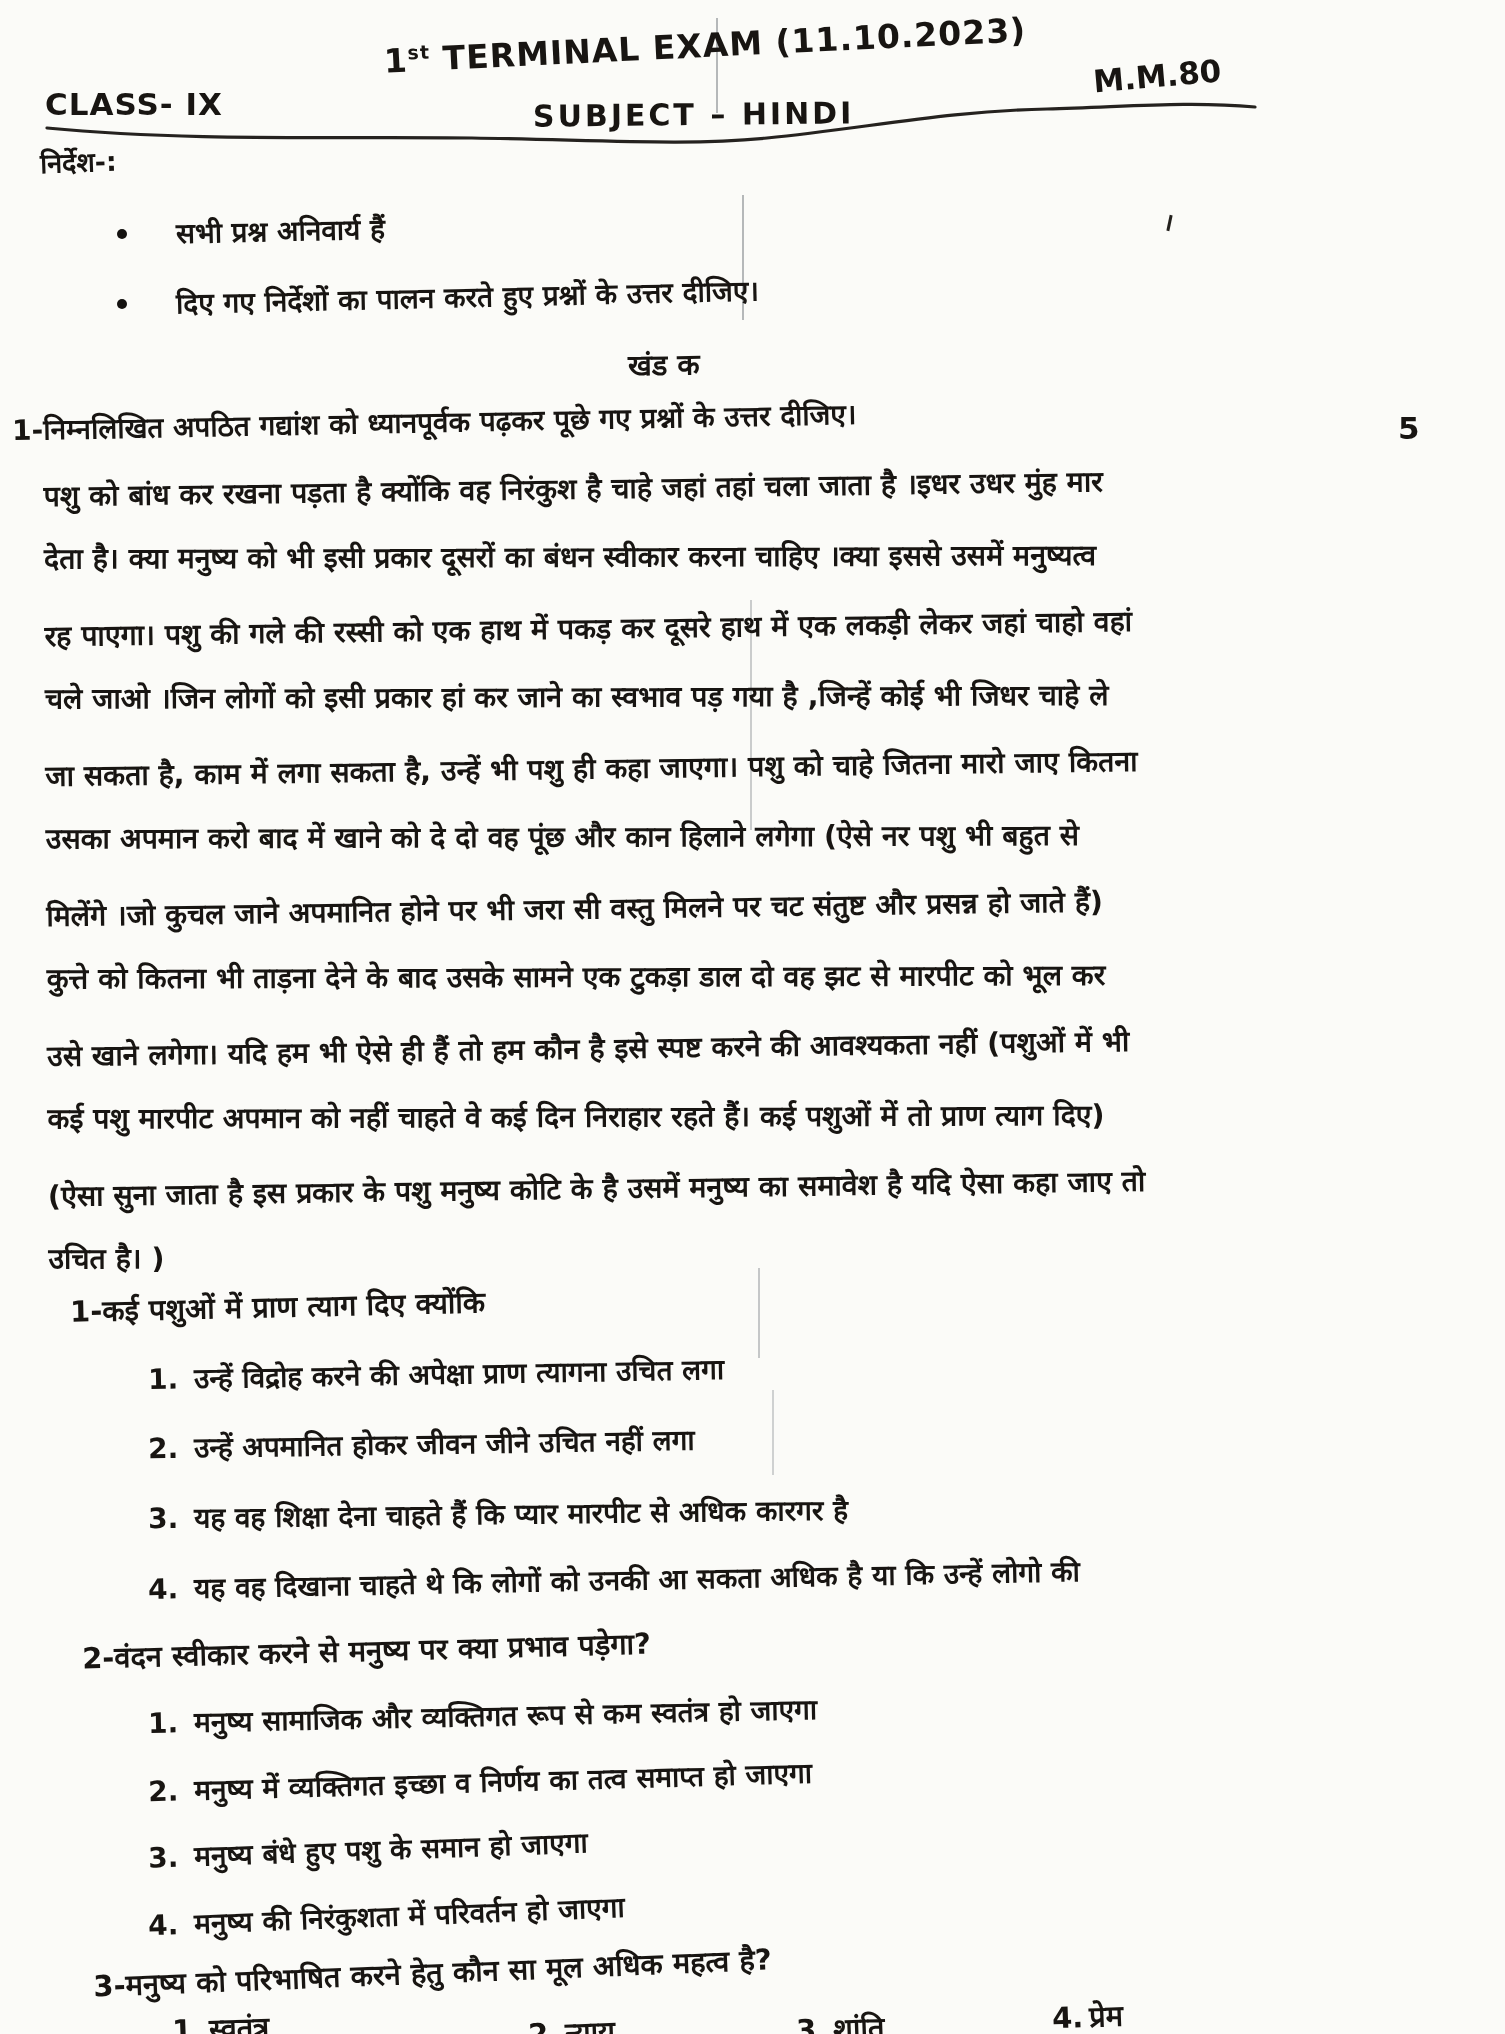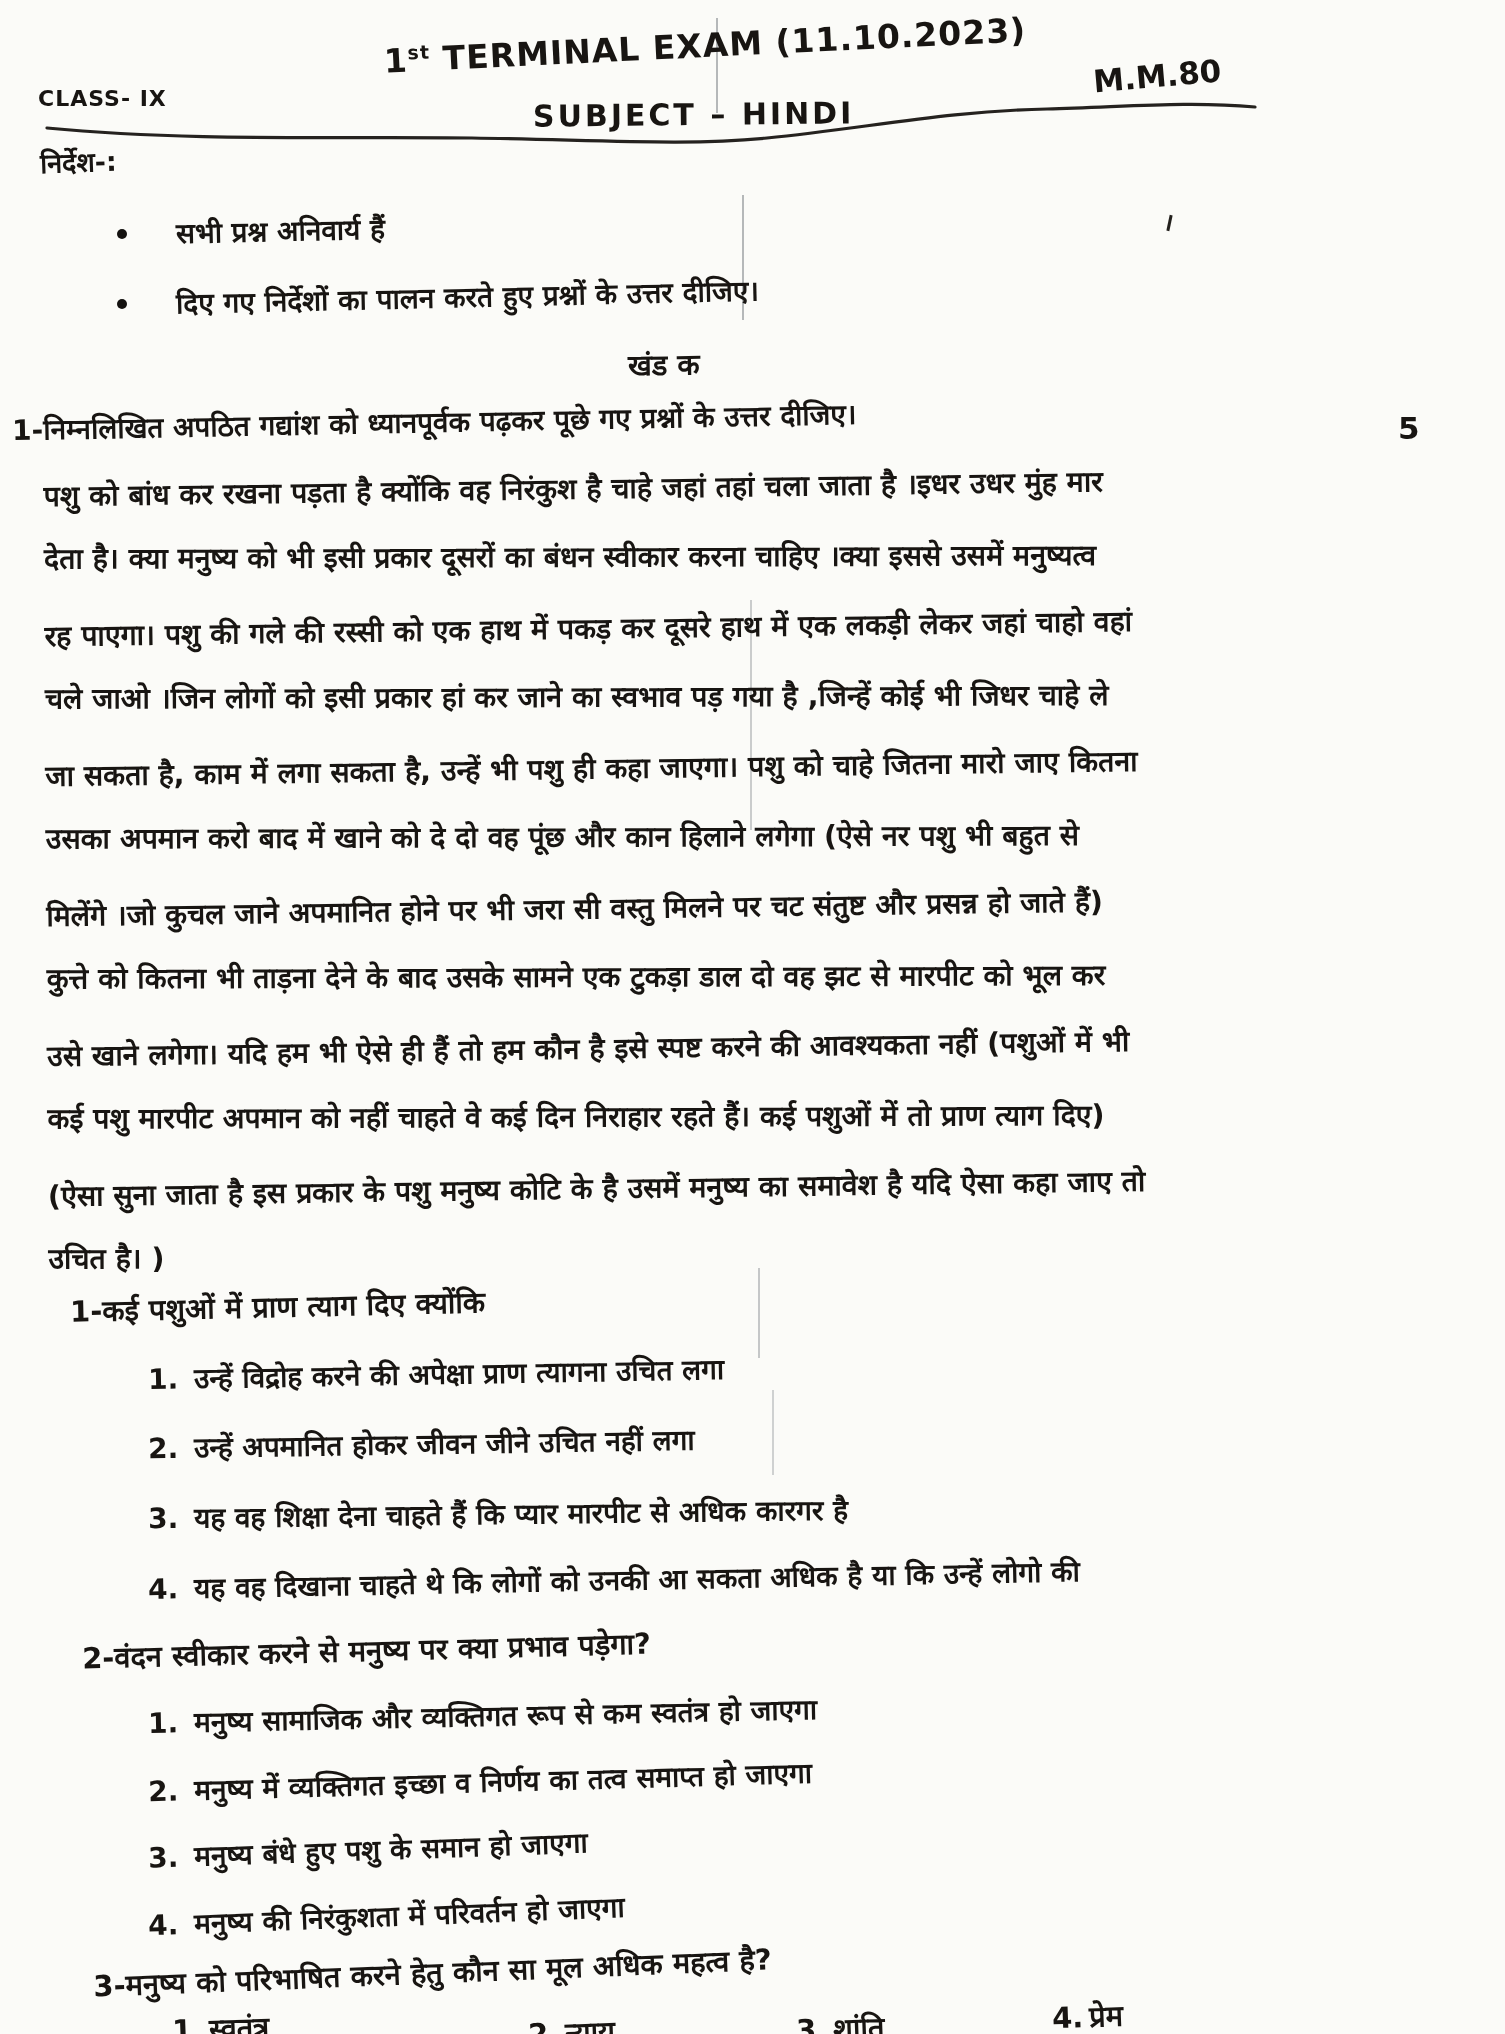--- a/index.html
+++ b/index.html
@@ -11,21 +11,21 @@
     overflow:hidden;
     font-family:"DejaVu Sans","Liberation Sans",sans-serif;
     font-weight:700;
     color:#181512;
   }
   .abs{position:absolute;white-space:nowrap;}
   
   .title{left:345px;top:26px;width:720px;text-align:center;font-size:33px;
          letter-spacing:1px;transform:rotate(-2.8deg);}
   .title sup{font-size:19px;}
-  .class-label{left:38px;top:86px;font-size:22px;letter-spacing:1px;}
+  .class-label{left:45px;top:86px;font-size:31px;letter-spacing:1px;}
   .subject-label{left:533px;top:97px;font-size:30px;letter-spacing:3px;transform:rotate(-0.6deg);}
   .mm-label{left:1093px;top:58px;font-size:31px;transform:rotate(-5deg);}
   .wave{position:absolute;left:42px;top:98px;}
   
   .instr-label{left:40px;top:143px;font-size:27px;transform:rotate(-2deg);}
   .bullet-dot{position:absolute;width:10px;height:10px;border-radius:50%;background:#141210;}
   .dot1{left:117px;top:229px;}
   .dot2{left:117px;top:299px;}
   .bullet-text{font-size:28px;transform:rotate(-1.3deg);}
   .bt1{left:176px;top:211px;}

